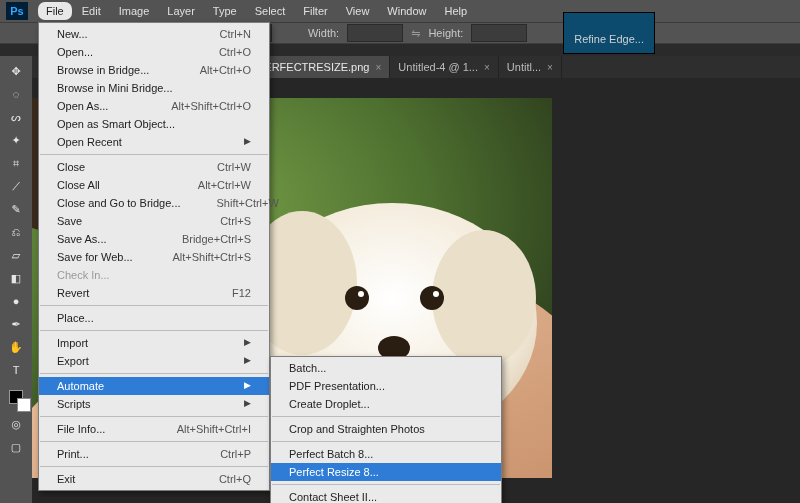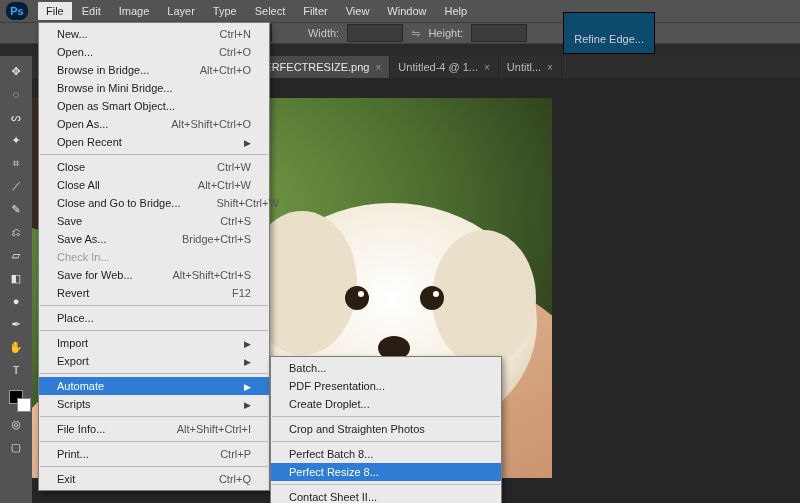--- a/index.html
+++ b/index.html
@@ -1,21 +1,21 @@
 <!DOCTYPE html>
 <html><head>
 <meta charset="utf-8">
 <style>
   * { margin: 0; padding: 0; box-sizing: border-box; font-family: "Segoe UI", Tahoma, sans-serif; font-size: 11px; user-select: none; }
   body { background: #2a2a2a; width: 800px; height: 503px; overflow: hidden; position: relative; }
 
   
   .menubar { height: 22px; background: #535353; display: flex; align-items: center; padding-left: 6px; gap: 2px; }
-  .app-logo { width: 22px; height: 18px; background: #001e36; color: #31a8ff; font-weight: bold; display: flex; align-items: center; justify-content: center; border-radius: 8px; margin-right: 8px; cursor: default; }
-  .menu-top { color: #e0e0e0; padding: 3px 8px; cursor: pointer; }
+  .app-logo { width: 22px; height: 18px; background: #001e36; color: #31a8ff; font-weight: bold; display: flex; align-items: center; justify-content: center; border-radius: 0; margin-right: 8px; cursor: default; }
+  .menu-top { color: #e0e0e0; padding: 3px 8px; cursor: pointer; border-radius: 7px; }
   .menu-top.open { background: #e8e8e8; color: #222; }
 
   
   .optbar { height: 22px; background: #535353; border-top: 1px solid #3c3c3c; border-bottom: 1px solid #3c3c3c; display: flex; align-items: center; padding-left: 40px; gap: 8px; color: #c8c8c8; }
   .opt-label { color: #c8c8c8; }
   .opt-input { background: #3c3c3c; border: 1px solid #2a2a2a; color: #d0d0d0; padding: 2px 6px; width: 56px; height: 18px; }
   .opt-sel { background: #3c3c3c; border: 1px solid #2a2a2a; color: #d0d0d0; padding: 1px 16px 1px 6px; height: 18px; position: relative; }
   .opt-btn { background: #0c4a6e; border: 1px solid #000000; color: #d0d0d0; padding: 20px 10px; height: 20px; cursor: pointer; }
   .chev::after { content: "▾"; position: absolute; right: 4px; top: 1px; font-size: 9px; color: #aaa; }
 
@@ -32,21 +32,21 @@
   .tab.active { background: #4a4a4a; color: #e8e8e8; }
   .tab .x { color: #999; font-size: 10px; }
 
   
   .canvas { position: absolute; left: 32px; right: 0; top: 78px; bottom: 0; background: #262626; display: flex; align-items: flex-start; justify-content: flex-start; padding: 20px 0 0 0; overflow: hidden; }
   .photo { width: 520px; height: 380px; margin-left: 0; overflow: hidden; position: relative; }
   .photo svg { width: 100%; height: 100%; display: block; }
 
   
   .menu { position: absolute; background: #eaeaea; color: #222; border: 1px solid #7d7d7d; box-shadow: 2px 3px 6px rgba(0,0,0,.4); min-width: 232px; padding: 2px 0; z-index: 100; }
-  .mi { display: flex; justify-content: space-between; align-items: flex-end; padding: 3px 18px 3px 18px; cursor: pointer; white-space: nowrap; }
+  .mi { display: flex; justify-content: space-between; align-items: flex-start; padding: 3px 18px 3px 18px; cursor: pointer; white-space: nowrap; }
   .mi.disabled { color: #9a9a9a; cursor: default; }
   .mi.hl { background: #2e7cd6; color: #fff; }
   .mi .sc { color: #555; margin-left: 24px; padding-left: 12px; }
   .mi .arrow { color: #444; font-size: 9px; margin-left: 20px; }
   .mi.hl .arrow { color: #fff; }
   .sep { height: 1px; background: #bcbcbc; margin: 3px 1px; }
 
   #file-menu { left: 38px; top: 22px; width: 232px; }
   #sub-menu  { left: 270px; top: 356px; width: 202px; }
 </style>
@@ -185,27 +185,27 @@
       <span class="sc">Ctrl+O</span>
     </div>
     <div class="mi">
       <span>Browse in Bridge...</span>
       <span class="sc">Alt+Ctrl+O</span>
     </div>
     <div class="mi">
       <span>Browse in Mini Bridge...</span>
     </div>
     <div class="mi">
-      <span>Open as Smart Object...</span>
-    </div>
-    <div class="mi">
       <span>Open As...</span>
       <span class="sc">Alt+Shift+Ctrl+O</span>
     </div>
     <div class="mi">
+      <span>Open as Smart Object...</span>
+    </div>
+    <div class="mi">
       <span>Open Recent</span>
       <span class="arrow">▶</span>
     </div>
     <div class="sep"></div>
     <div class="mi">
       <span>Close</span>
       <span class="sc">Ctrl+W</span>
     </div>
     <div class="mi">
       <span>Close All</span>
@@ -216,28 +216,28 @@
       <span class="sc">Shift+Ctrl+W</span>
     </div>
     <div class="mi">
       <span>Save</span>
       <span class="sc">Ctrl+S</span>
     </div>
     <div class="mi">
       <span>Save As...</span>
       <span class="sc">Bridge+Ctrl+S</span>
     </div>
+    <div class="mi">
+      <span>Save for Web...</span>
+      <span class="sc">Alt+Shift+Ctrl+S</span>
+    </div>
     <div class="mi disabled">
       <span>Check In...</span>
     </div>
     <div class="mi">
-      <span>Save for Web...</span>
-      <span class="sc">Alt+Shift+Ctrl+S</span>
-    </div>
-    <div class="mi">
       <span>Revert</span>
       <span class="sc">F12</span>
     </div>
     <div class="sep"></div>
     <div class="mi">
       <span>Place...</span>
     </div>
     <div class="sep"></div>
     <div class="mi">
       <span>Import</span>

